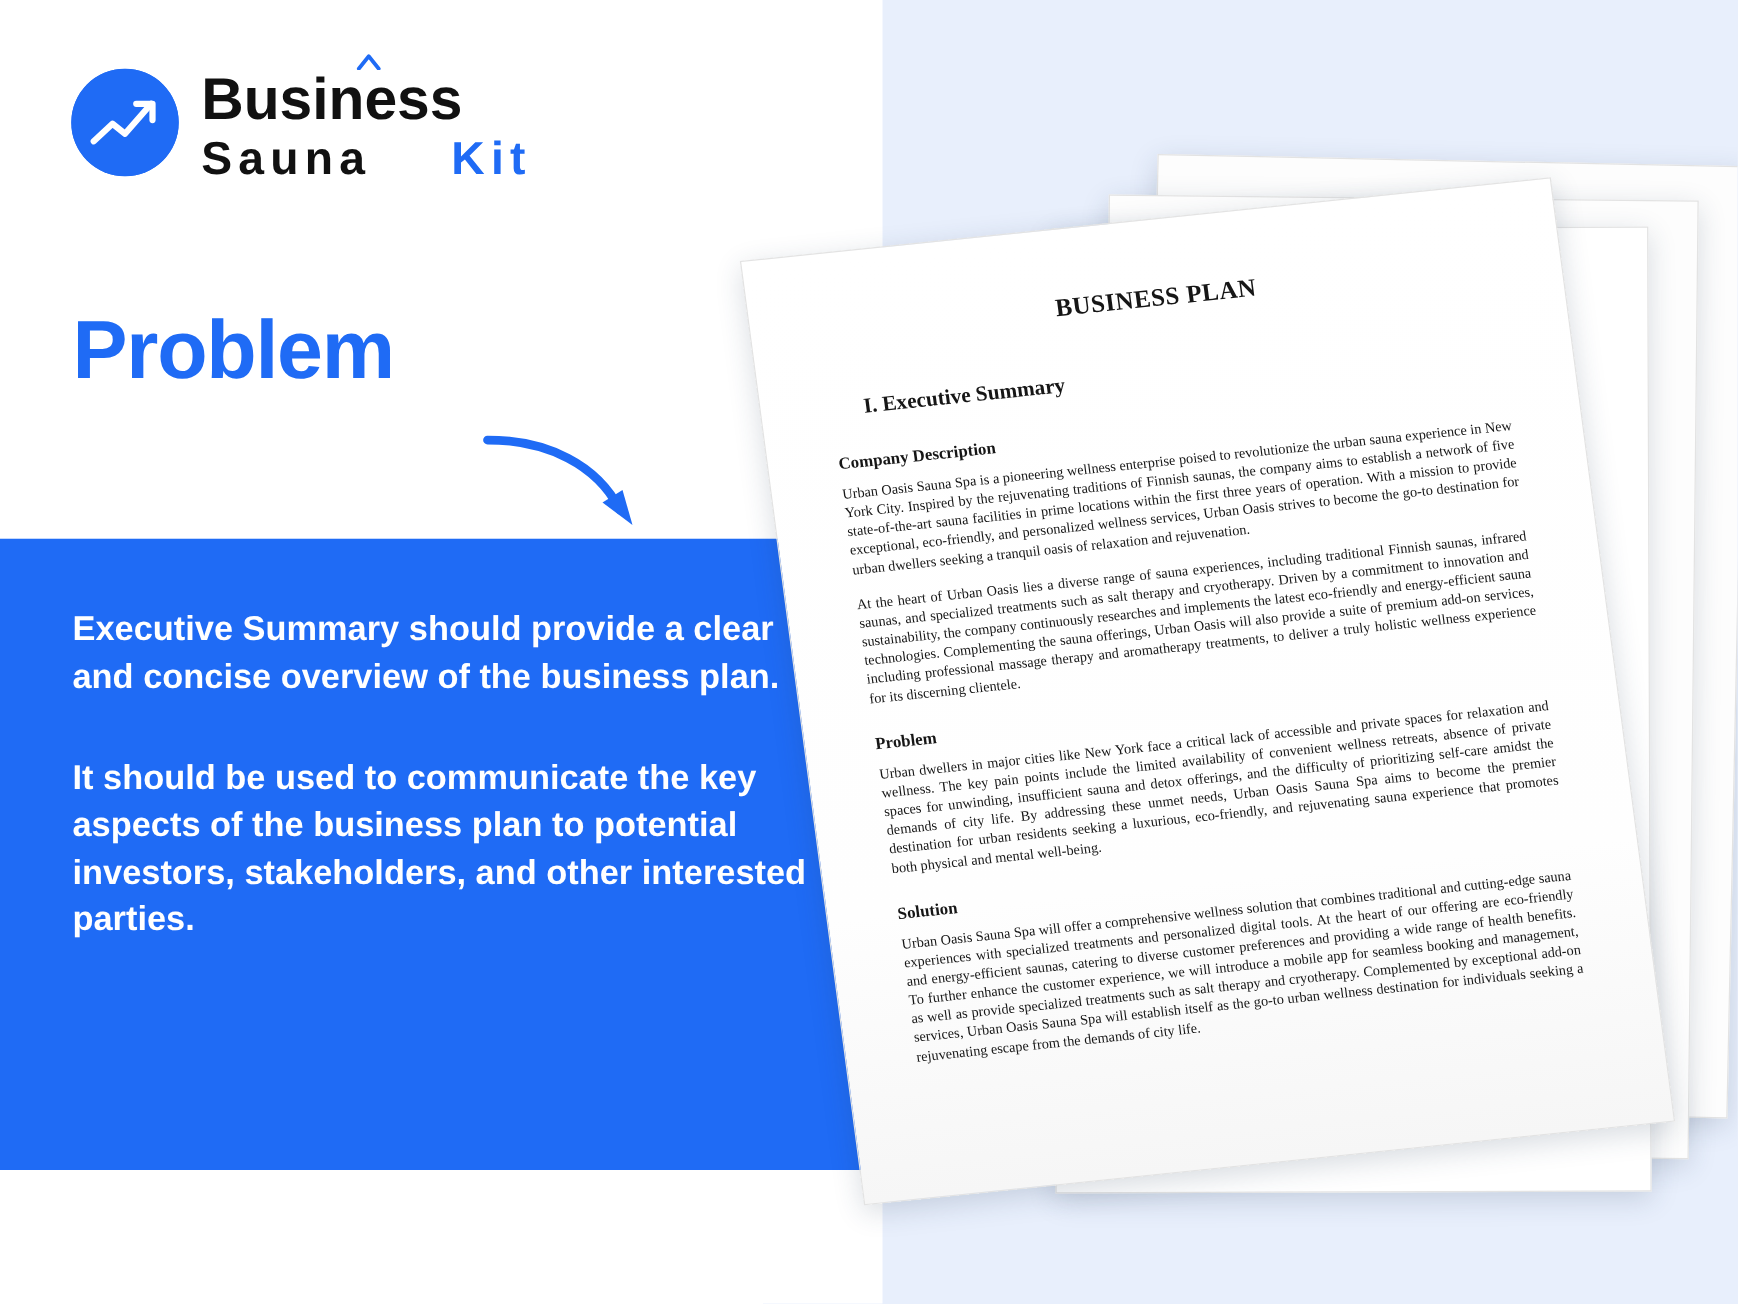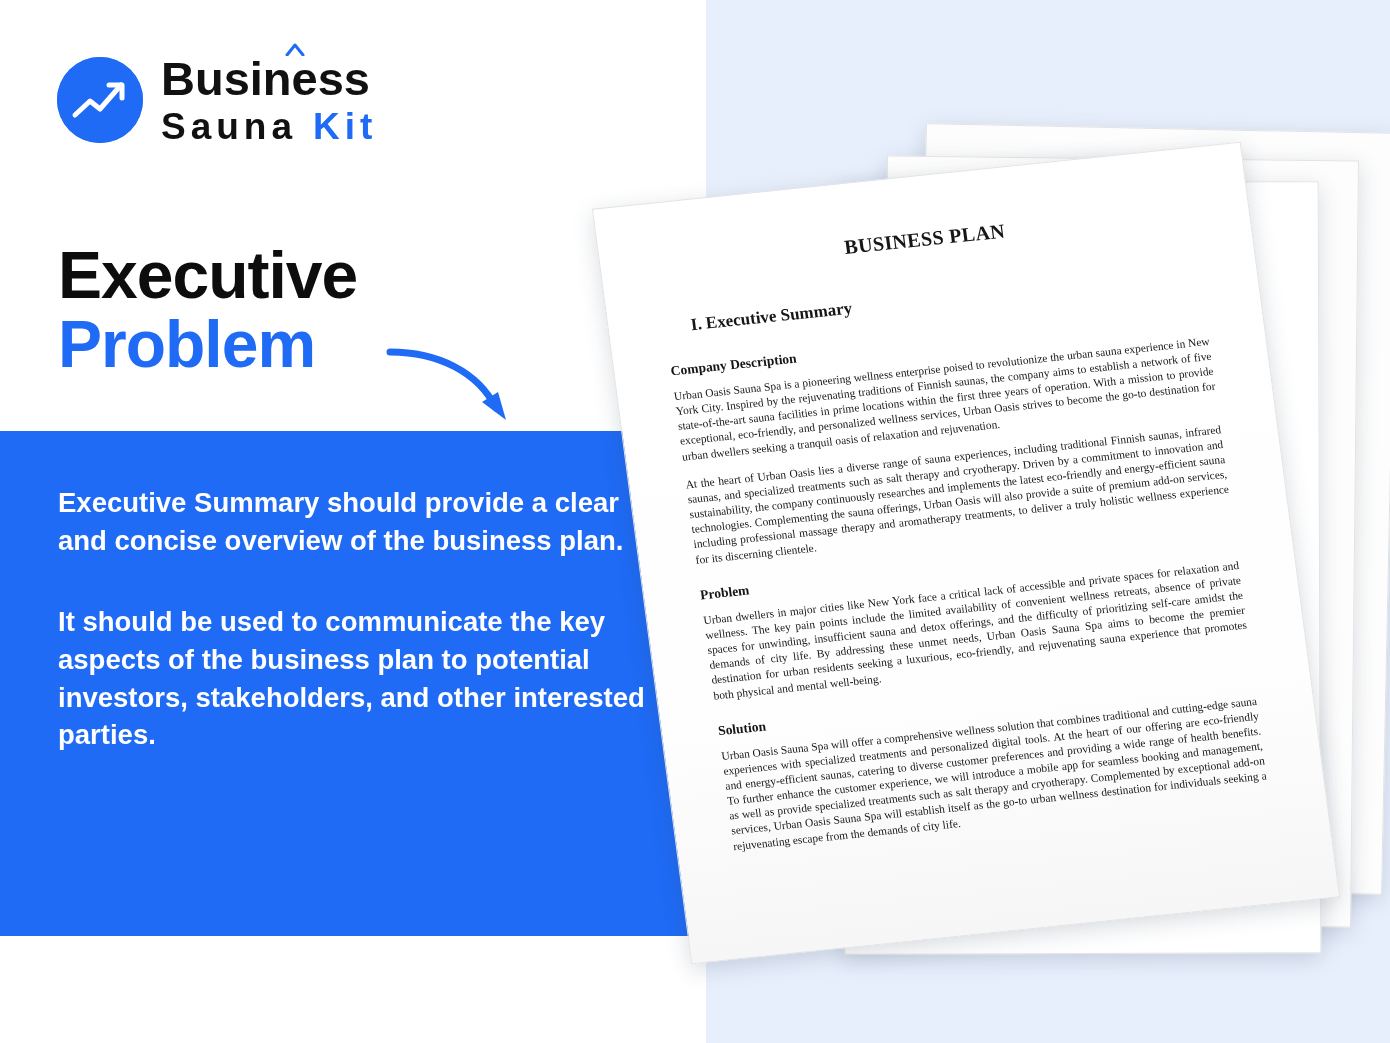--- a/index.html
+++ b/index.html
@@ -33,21 +33,20 @@
     left: 0; top: 431px;
     width: 706px; height: 505px;
     background: #1f6bf5;
   }
 
   
   .logo-wrap {
     position: absolute;
     left: 57px; top: 55px;
     display: flex;
-    align-items: center;
     gap: 18px;
   }
   .logo-mark {
     width: 86px; height: 86px;
     border-radius: 50%;
     background: #1f6bf5;
     position: relative;
     flex: none;
   }
   .logo-mark svg { position: absolute; left: 0; top: 0; }
@@ -78,20 +77,21 @@
     font-size: 37px;
     font-weight: bold;
     letter-spacing: 5px;
     color: #111111;
   }
   .logo-kit {
     font-size: 37px;
     font-weight: bold;
     letter-spacing: 5px;
     color: #1f6bf5;
+    margin-left: 48px;
   }
 
   
   .headline {
     position: absolute;
     left: 58px; top: 243px;
     line-height: 0.98;
   }
   .headline .line1 {
     font-size: 66px;
@@ -232,21 +232,20 @@
       </svg>
     </div>
     <div class="logo-row2">
       <span class="logo-idea">Sauna</span>
       <span class="logo-kit">Kit</span>
     </div>
   </div>
 </div>
 
 <div class="headline">
-  <span class="line1">Executive</span>
   <span class="line2">Problem</span>
 </div>
 
 <svg class="arrow" viewBox="0 0 130 85">
   <path d="M4 6 C 52 6, 92 26, 110 62" fill="none" stroke="#1f6bf5" stroke-width="7" stroke-linecap="round"></path>
   <polygon points="96,56 120,74 112,46" fill="#1f6bf5"></polygon>
 </svg>
 
 <div class="band-copy">
   <p>Executive Summary should provide a clear and concise overview of the business plan.</p>

